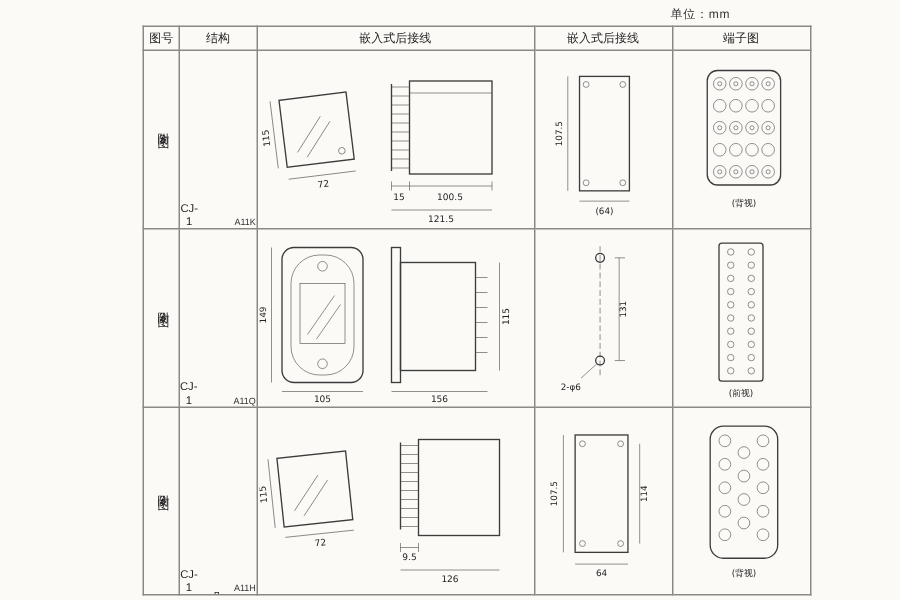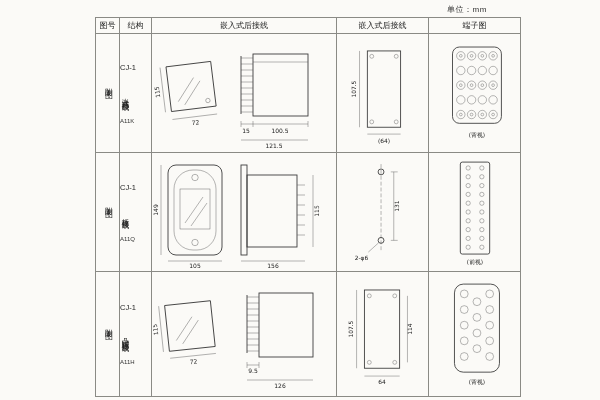--- a/index.html
+++ b/index.html
@@ -9,21 +9,21 @@
     font-family:"Liberation Sans","DejaVu Sans",sans-serif;
   }
   .unit{position:absolute;top:4px;left:447px;font-size:8px;color:#333;letter-spacing:.5px;}
   table.spec{position:absolute;left:95px;top:17px;border-collapse:collapse;table-layout:fixed;background:transparent;}
   .spec th,.spec td{border:1px solid #8a8a85;padding:0;text-align:center;vertical-align:middle;overflow:hidden;}
   .spec th{height:15px;font-size:8px;font-weight:400;color:#222;}
   tr.r1 td{height:118px;}
   tr.r2 td{height:118px;}
   tr.r3 td{height:124px;}
   .vtext{writing-mode:vertical-rl;text-orientation:upright;font-size:8px;letter-spacing:3px;margin:0 auto;display:inline-block;}
-  .structure-box{display:flex;flex-direction:column;align-items:flex-start;justify-content:center;height:100%;gap:20px;}
+  .structure-box{display:flex;flex-direction:row;align-items:flex-end;justify-content:center;height:100%;gap:7px;}
   .series{font-size:7.5px;}
   .struct-vtext{writing-mode:vertical-rl;text-orientation:upright;font-size:7.5px;letter-spacing:1px;}
   .model{font-size:6px;color:#333;}
   svg{display:block;margin:0 auto;}
   .ln{stroke:#3c3c3c;stroke-width:0.9;fill:none;}
   .thin{stroke:#5a5a5a;stroke-width:0.45;fill:none;}
   .dim{font-size:6px;fill:#222;font-family:"DejaVu Sans",sans-serif;}
 </style>
 </head>
 <body>

